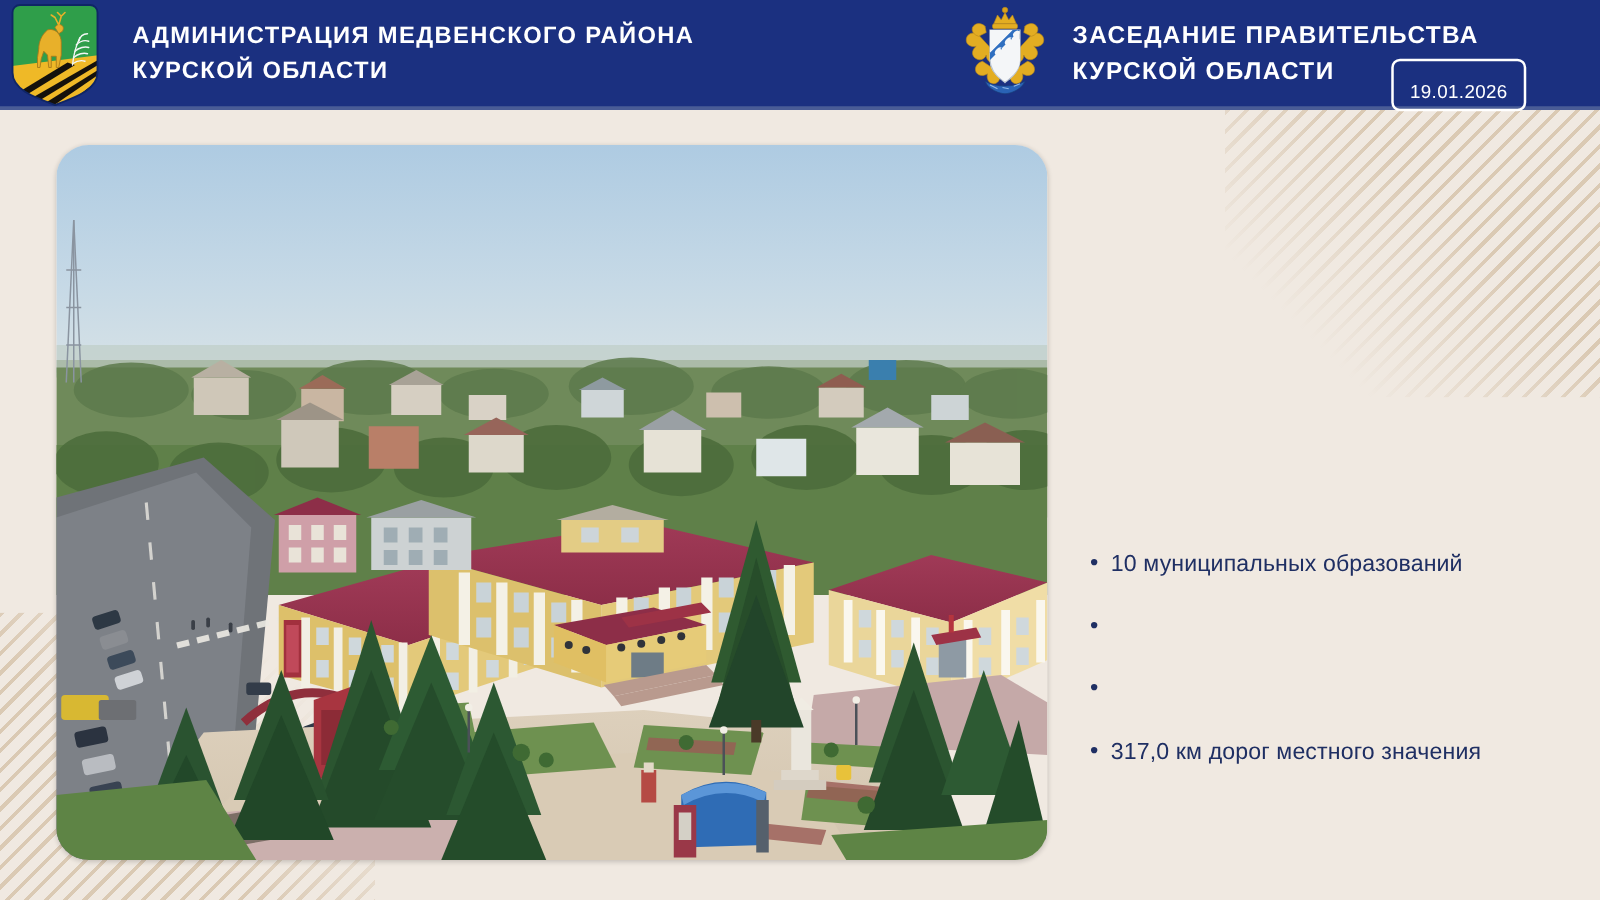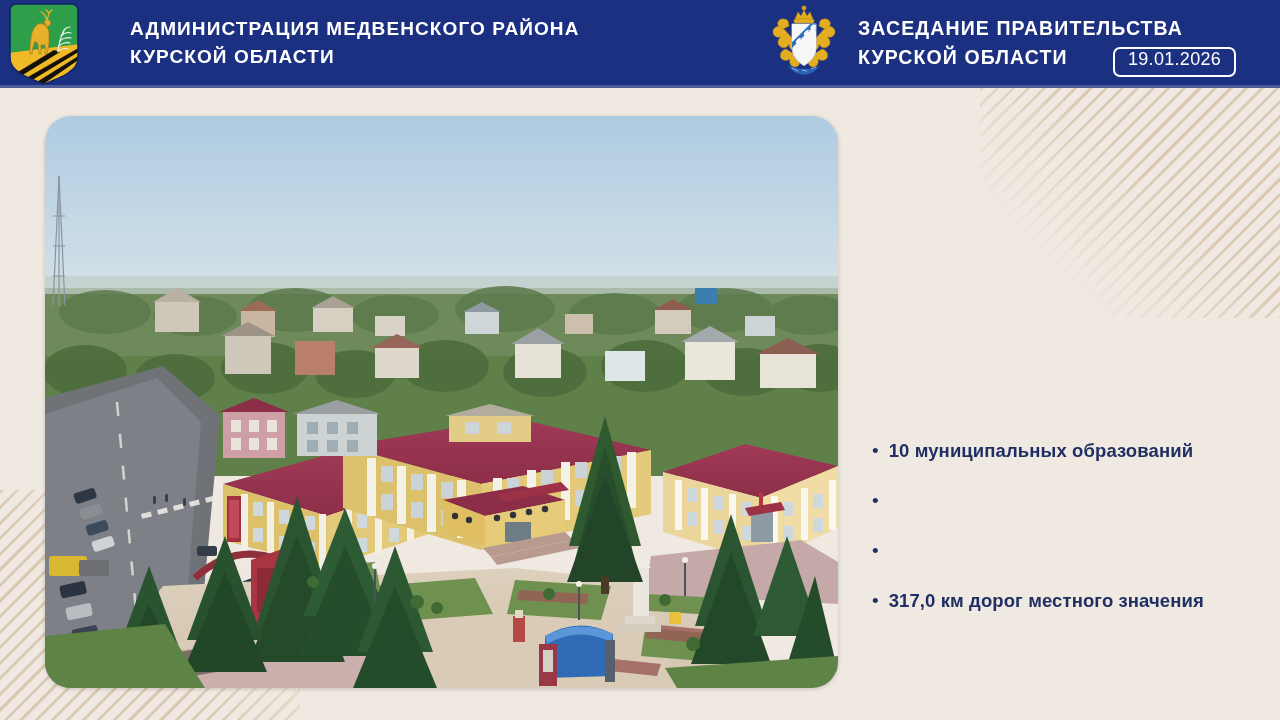--- a/index.html
+++ b/index.html
@@ -21,46 +21,46 @@
   .stripes-tr{top:88px;right:0;width:300px;height:230px;
     -webkit-mask-image:linear-gradient(225deg, #000 0%, #000 38%, rgba(0,0,0,0) 78%);
     mask-image:linear-gradient(225deg, #000 0%, #000 38%, rgba(0,0,0,0) 78%);}
   .stripes-bl{left:0;bottom:0;width:300px;height:230px;
     -webkit-mask-image:linear-gradient(45deg, #000 0%, #000 38%, rgba(0,0,0,0) 78%);
     mask-image:linear-gradient(45deg, #000 0%, #000 38%, rgba(0,0,0,0) 78%);}
 
   
   .header{position:absolute;left:0;top:0;width:1280px;height:88px;
     background:#1b3080;border-bottom:3px solid #4a5c96;box-sizing:border-box;}
-  .hdr-left{position:absolute;left:0;top:0;height:85px;display:flex;align-items:center;gap:24px;}
+  .hdr-left{position:absolute;left:0;top:0;height:85px;display:flex;align-items:center;}
   .hdr-right{position:absolute;left:762px;top:0;height:85px;display:flex;align-items:center;}
 
   .emblem-medv{width:72px;height:85px;margin-left:8px;flex:0 0 auto;position:relative;}
   .emblem-kursk{width:72px;height:80px;margin-left:6px;flex:0 0 auto;position:relative;}
 
   .hdr-title{color:#ffffff;font-size:19px;font-weight:700;letter-spacing:1.1px;
     line-height:1.45;margin-left:26px;white-space:nowrap;}
   .hdr-right .hdr-title{margin-left:18px;font-size:19.5px;}
 
   .date-badge{position:absolute;left:1113px;top:47px;
     border:2px solid #ffffff;border-radius:7px;color:#ffffff;
-    font-size:18px;font-weight:400;padding:0 13px 5px;letter-spacing:.3px;
+    font-size:15px;font-weight:400;padding:16px 13px 5px;letter-spacing:.3px;
     background:transparent;}
 
   
   .photo{position:absolute;left:45px;top:116px;width:793px;height:572px;
     border-radius:26px;overflow:hidden;box-shadow:0 1px 4px rgba(0,0,0,.18);}
   .photo svg{display:block;width:100%;height:100%;}
 
   
   .bullets{position:absolute;left:872px;top:440px;width:400px;}
   .bullet{display:flex;align-items:flex-start;margin-bottom:28px;}
   .bullet:last-child{margin-bottom:0;}
   .bullet .dot{color:#1f2f63;font-size:19px;line-height:22px;margin-right:10px;flex:0 0 auto;}
-  .bullet .btxt{color:#1f2f63;font-size:18.5px;font-weight:700;line-height:22px;
+  .bullet .btxt{color:#1f2f63;font-size:18.5px;font-weight:400;line-height:22px;
     letter-spacing:.1px;white-space:nowrap;}
 </style>
 </head>
 <body>
 
 <div class="slide">
 
   <div class="stripes stripes-tr"></div>
   <div class="stripes stripes-bl"></div>
 

